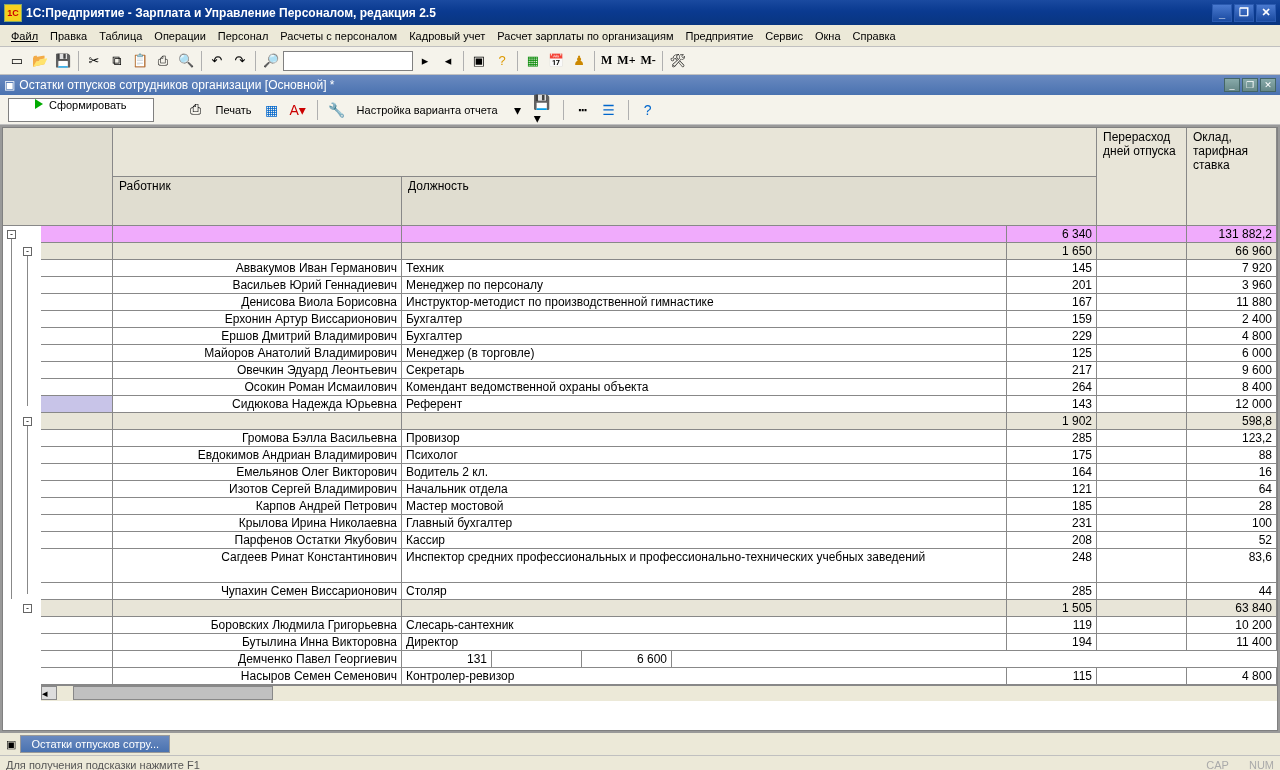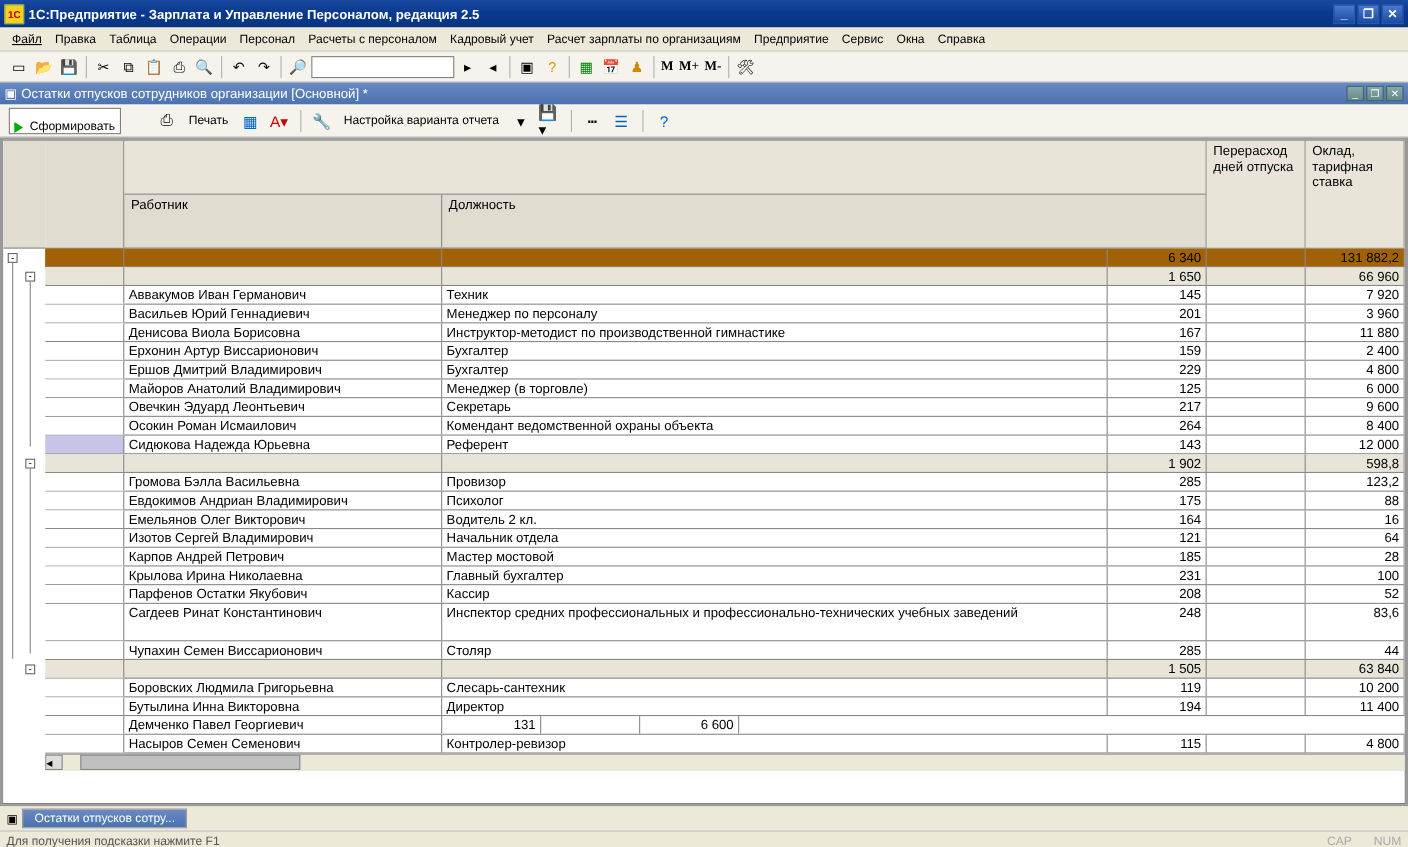--- a/index.html
+++ b/index.html
@@ -24,21 +24,21 @@
 .tcombo { width: 130px; height: 20px; border: 1px solid #808080; background: #fff; }
 .mlabel { font-family: 'Times New Roman', serif; font-weight: bold; font-size: 12px; padding: 0 2px; cursor: pointer; }
 
 
 .innerbar { height: 20px; background: linear-gradient(to bottom,#6a8ac0,#4a72b0); color: #fff; display: flex; align-items: center; padding-left: 4px; font-size: 12px; }
 .innerbar .ibtns { margin-left: auto; display: flex; gap: 2px; margin-right: 4px; }
 .innerbar .ibtn { width: 16px; height: 14px; background: linear-gradient(to bottom,#8aa,#688); border: 1px solid #466; display: flex; align-items: center; justify-content: center; font-size: 9px; cursor: pointer; }
 
 
 .rtoolbar { height: 30px; background: #f5f3eb; display: flex; align-items: center; padding: 0 8px; gap: 6px; border-bottom: 1px solid #c0c0c0; }
-.form-btn { height: 24px; padding: 0 4px; border: 1px solid #808080; background: #fff; display: flex; align-items: flex-end; gap: 6px; cursor: pointer; }
+.form-btn { height: 24px; padding: 0 26px; border: 1px solid #808080; background: #fff; display: flex; align-items: flex-start; gap: 6px; cursor: pointer; }
 .play { width: 0; height: 0; border-left: 8px solid #0a0; border-top: 5px solid transparent; border-bottom: 5px solid transparent; }
 .rlink { cursor: pointer; padding: 2px 4px; }
 .ricon { width: 20px; height: 20px; display: inline-flex; align-items: center; justify-content: center; cursor: pointer; font-size: 14px; }
 
 
 .report-wrap { background: #999; padding: 2px; height: 608px; }
 .report-inner { background: #fff; height: 100%; border: 1px solid #808080; position: relative; display: flex; overflow: hidden; }
 .tree-col { width: 38px; background: #fff; border-right: none; position: relative; }
 .tree-top { height: 98px; background: #e0ddd0; border-bottom: 1px solid #888; }
 .tree-node { position: absolute; width: 9px; height: 9px; border: 1px solid #666; font-size: 9px; line-height: 7px; text-align: center; cursor: pointer; background: #fff; }
@@ -47,26 +47,26 @@
 .ghead { display: flex; height: 98px; background: #e0ddd0; border-bottom: 1px solid #888; }
 .gh-blank { width: 72px; background: #e0ddd0; border-right: 1px solid #888; }
 .gh-main { flex: 1; display: flex; flex-direction: column; }
 .gh-topmerge { height: 49px; border-right: 1px solid #888; border-bottom: 1px solid #888; background: #e8e5d8; }
 .gh-split { display: flex; flex: 1; }
 .gh-worker { width: 289px; padding: 2px 6px; font-size: 12px; border-right: 1px solid #888; }
 .gh-pos { flex: 1; padding: 2px 6px; font-size: 12px; border-right: 1px solid #888; }
 .gh-num { width: 90px; padding: 2px 6px; border-right: 1px solid #888; font-size: 12px; overflow: hidden; background: #e8e5d8; }
 .grow { display: flex; height: 17px; border-bottom: 1px solid #888; font-size: 12px; }
 .grow.subtotal { background: #e8e5d8; font-weight: normal; }
-.grow.gtotal { background: #a16207; }
+.grow.gtotal { background: #f0abfc; }
 .grow.sel .cell:first-child { background: #c8c4e8; }
 .cell { border-right: 1px solid #888; padding: 1px 4px; overflow: hidden; white-space: nowrap; }
 .c-ind { width: 72px; background: #fff; }
 .grow.subtotal .c-ind, .grow.gtotal .c-ind { background: inherit; }
-.c-w { width: 289px; }
+.c-w { width: 289px; text-align: right; }
 .c-p { flex: 1; }
 .c-n { width: 90px; text-align: right; }
 .grow.multi { height: 34px; }
 .grow.multi .cell { white-space: normal; line-height: 14px; }
 .hscroll { height: 16px; background: #ece9d8; border-top: 1px solid #888; display: flex; }
 .hscroll .thumb { width: 200px; height: 14px; background: #c0c0c0; border: 1px solid #888; margin-left: 16px; }
 .hscroll .arr { width: 16px; height: 14px; background: #ddd; border: 1px solid #888; }
 
 
 .taskbar { height: 22px; background: #ece9d8; display: flex; align-items: center; padding-left: 6px; }

